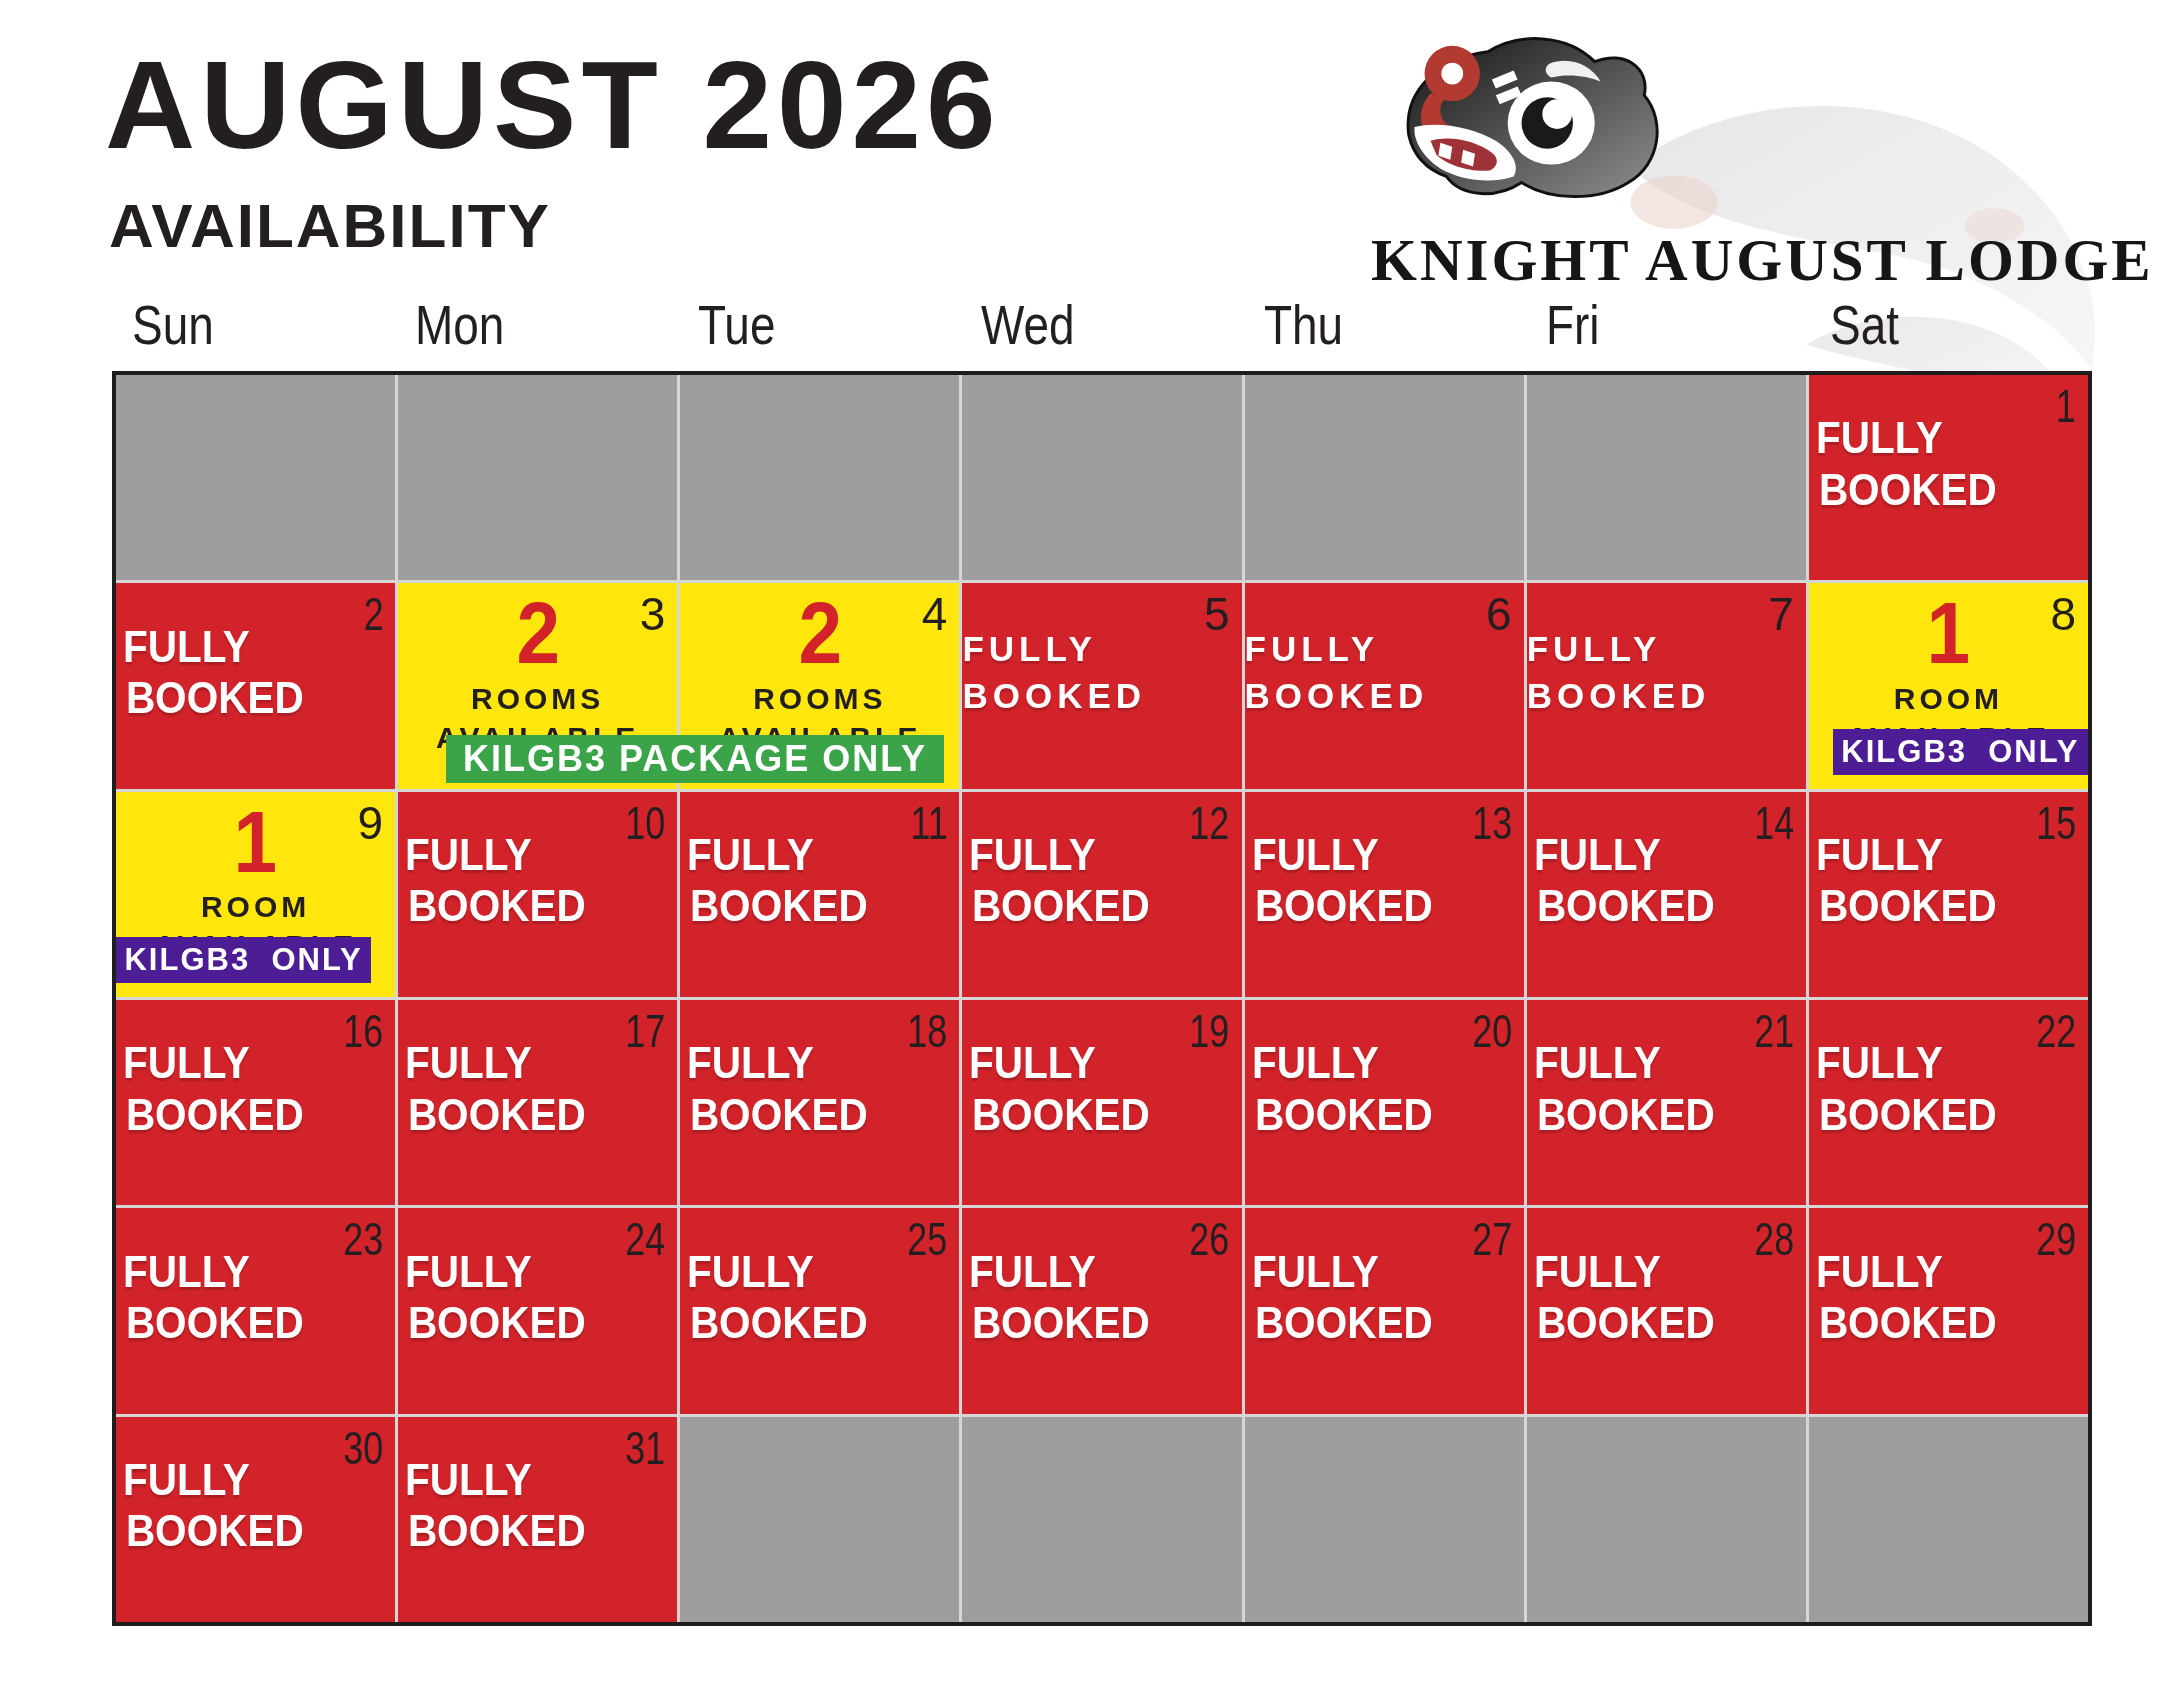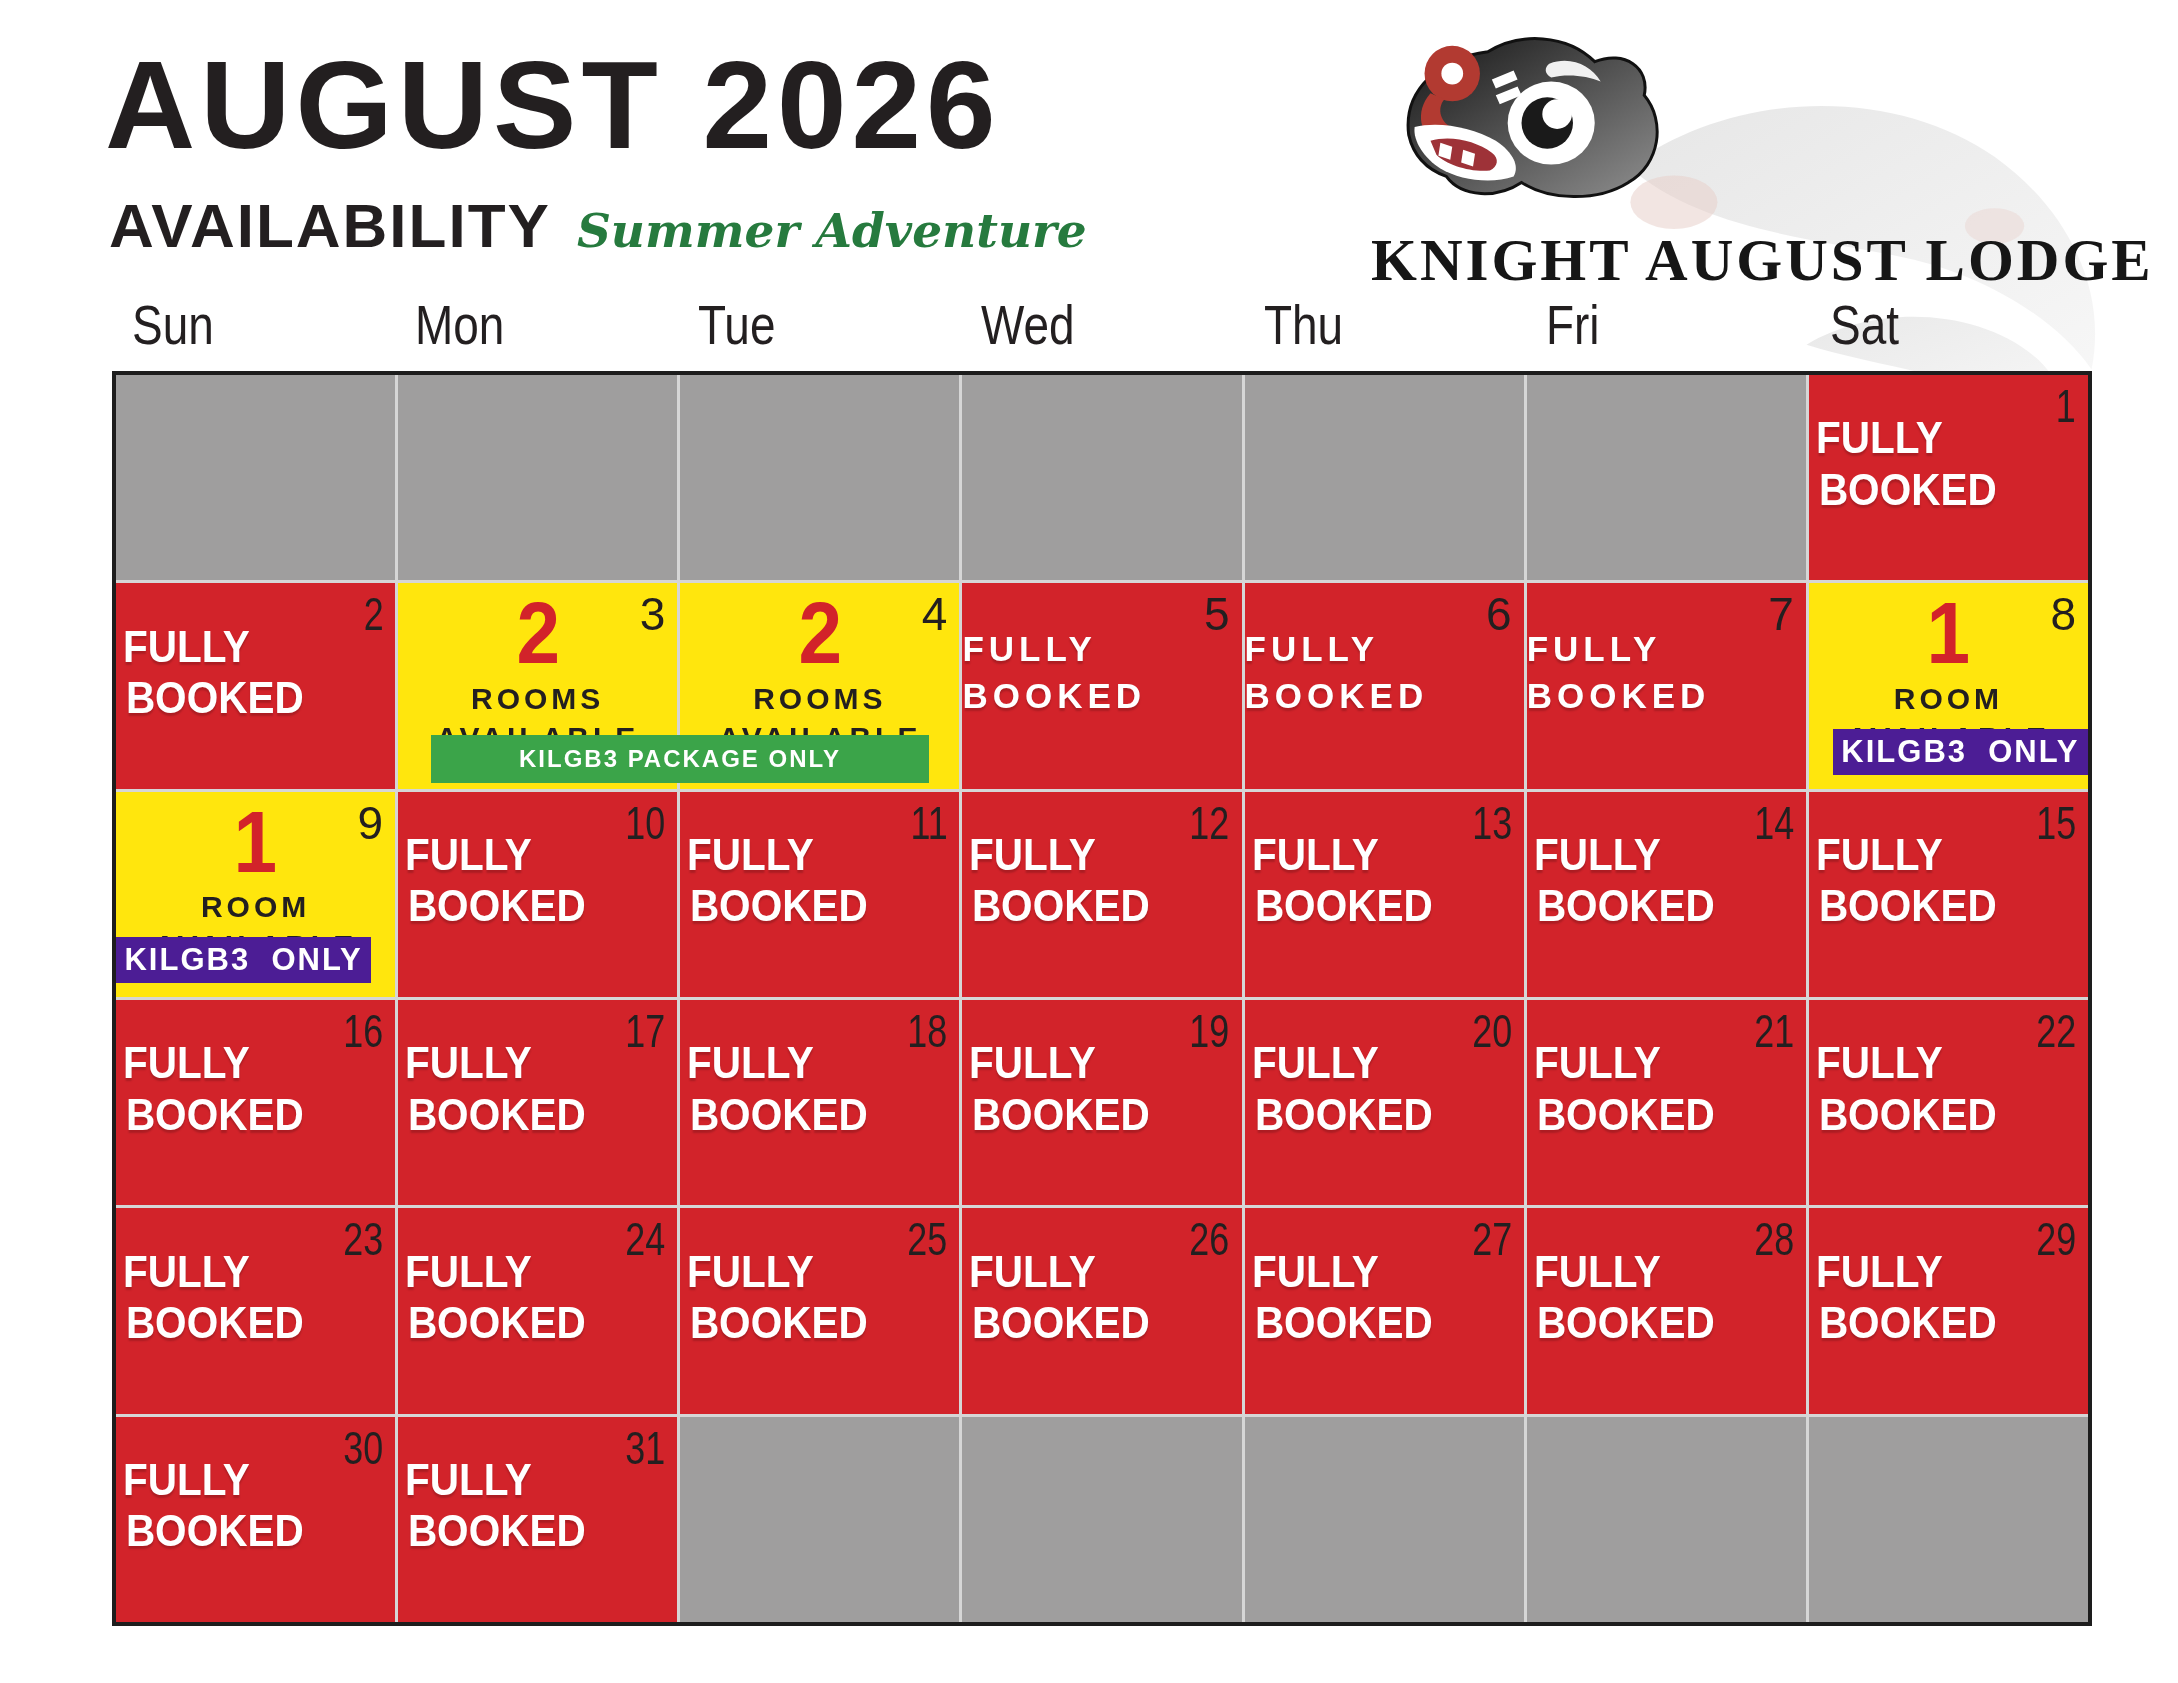--- a/index.html
+++ b/index.html
@@ -48,34 +48,33 @@
          transform:scaleX(.9);display:inline-block;}
   .unit{display:block;text-align:center;}
   .unit span{display:block;color:#231f20;font-weight:bold;font-size:30px;
              letter-spacing:4px;line-height:1.3;white-space:nowrap;}
 
   .mini-banner{position:absolute;bottom:14px;height:46px;background:#4c1d95;color:#ffffff;
                font-weight:bold;font-size:31px;letter-spacing:2px;display:flex;
                align-items:center;justify-content:center;white-space:pre;z-index:3;}
   .banner-right{right:0;left:24px;}
   .banner-left{left:0;right:24px;}
-  .package-banner{position:absolute;left:315px;top:360px;width:498px;height:48px;
-                  background:#3ba449;color:#ffffff;font-weight:bold;font-size:24px;
+  .package-banner{position:absolute;left:330px;top:360px;width:498px;height:48px;
+                  background:#3ba449;color:#ffffff;font-weight:bold;font-size:36px;
                   letter-spacing:2px;display:flex;align-items:center;justify-content:center;
                   white-space:pre;z-index:4;}
 </style>
 </head>
 <body>
 
 <div class="page">
 
   <div class="title">AUGUST 2026</div>
   <div class="subtitle-row">
     <span class="subtitle">AVAILABILITY</span>
-    <span class="script">Summer Adventure</span>
   </div>
 
   <div class="logo-wrap">
     <svg viewBox="0 0 770 410" width="762" height="406">
       <defs>
         <linearGradient id="hg" x1="0" y1="0" x2="1" y2="1">
           <stop offset="0" stop-color="#141414"></stop>
             <stop offset="1" stop-color="#8f8f8f"></stop>
         </linearGradient>
         <linearGradient id="gg" x1="0" y1="0" x2="1" y2="1">

